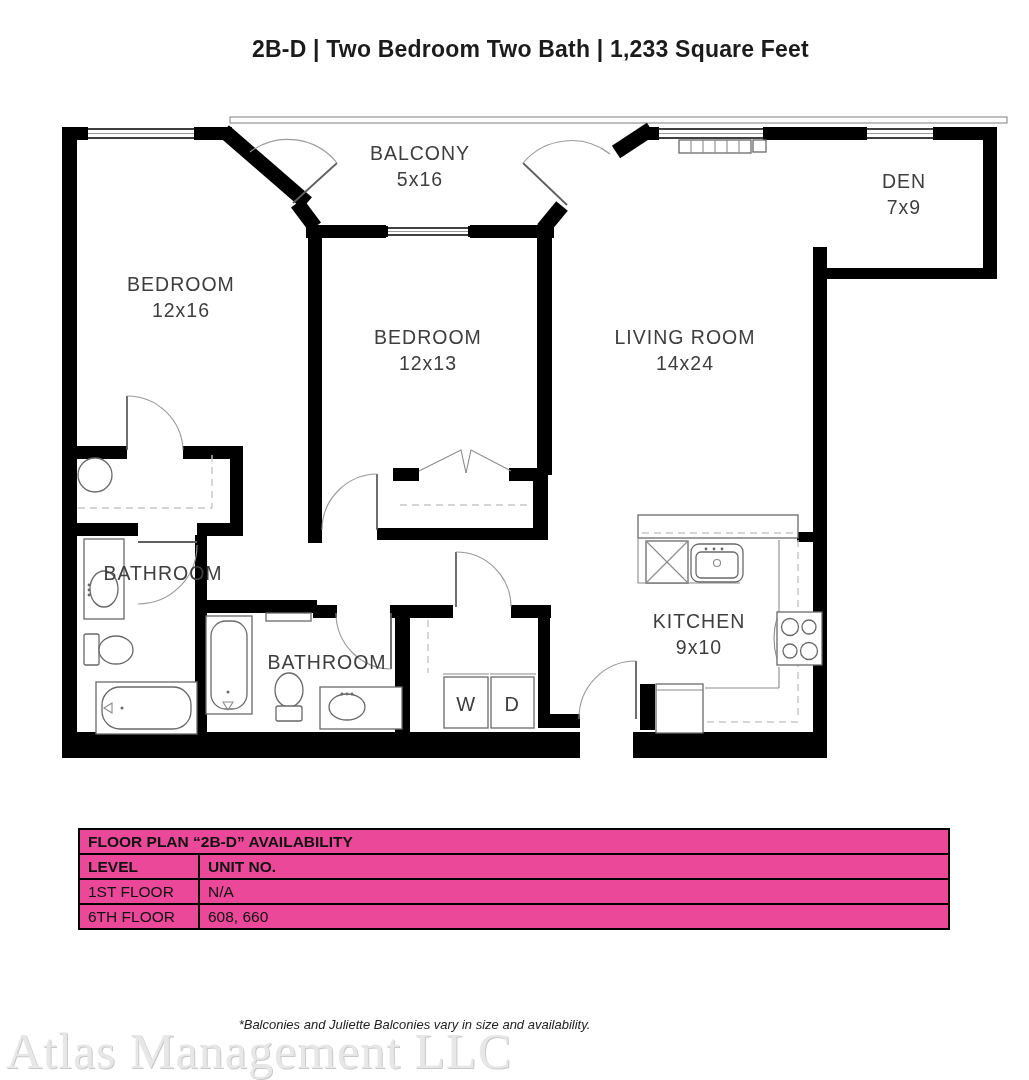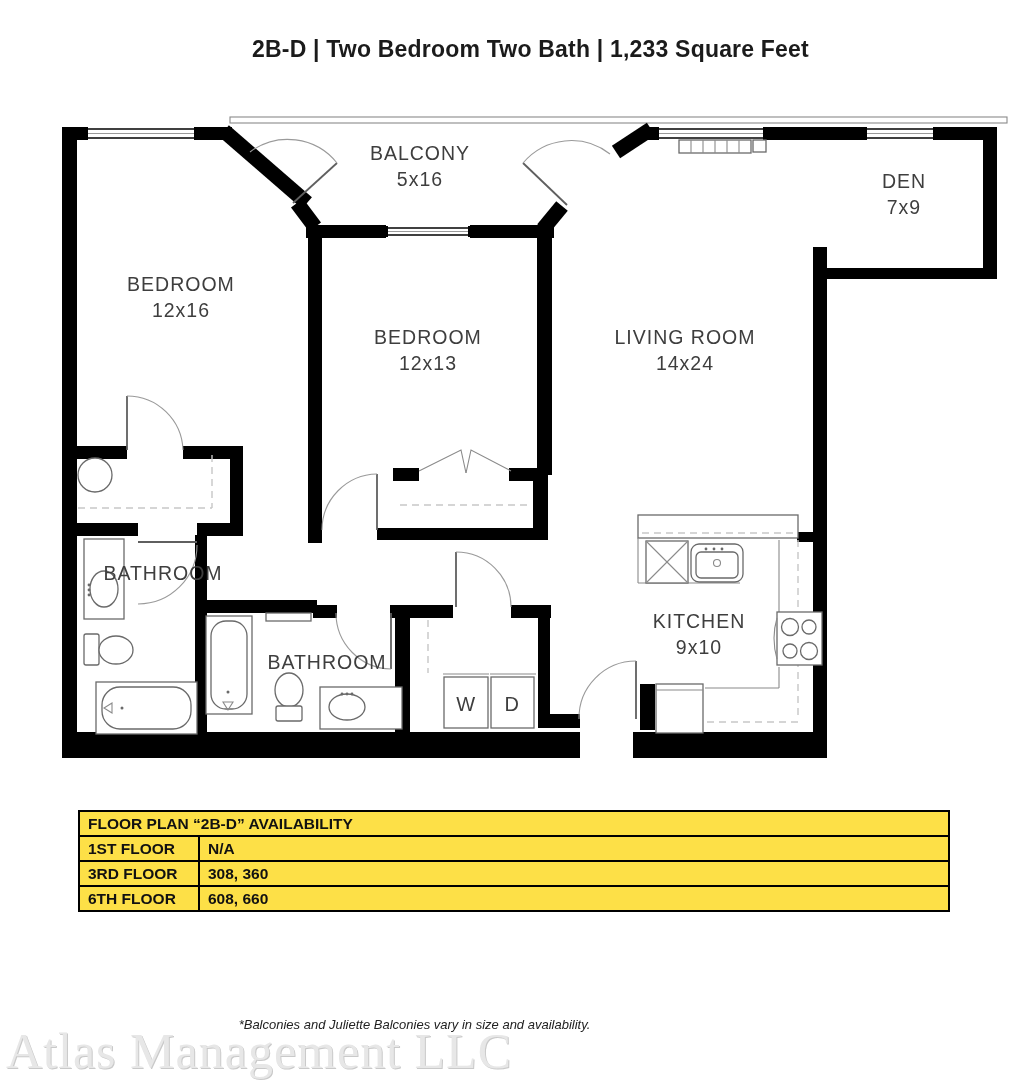--- a/index.html
+++ b/index.html
@@ -9,29 +9,29 @@
   }
   .page-title{
     position:absolute;top:36px;left:0;width:1029px;text-align:center;
     font-size:23px;font-weight:bold;letter-spacing:.2px;color:#1b1b1b;margin:0;padding-left:16px;
   }
   svg.plan{position:absolute;left:0;top:0;width:1029px;height:1080px;}
   svg text{font-family:"Liberation Sans",sans-serif;fill:#3e3e3e;}
   text.room{font-size:19.5px;letter-spacing:1px;text-anchor:middle;}
   text.wd{font-size:20px;letter-spacing:.5px;text-anchor:middle;}
   .avail-table{
-    position:absolute;left:78px;top:810px;width:870px;border-collapse:collapse;
-    font-size:15.5px;color:#111;background:#fde047;table-layout:fixed;
+    position:absolute;left:78px;top:828px;width:870px;border-collapse:collapse;
+    font-size:15.5px;color:#111;background:#ec4899;table-layout:fixed;
   }
   .avail-table td,.avail-table th{
     border:2px solid #000;height:23px;padding:0 0 0 8px;text-align:left;
     vertical-align:middle;white-space:nowrap;overflow:hidden;
   }
   .avail-table th{font-weight:bold;}
-  .avail-table td{font-weight:bold;margin-left:8px;}
+  .avail-table td{font-weight:normal;margin-left:8px;}
   .footnote{
     position:absolute;top:1017px;left:0;width:829px;text-align:center;
     font-size:13px;font-style:italic;color:#222;z-index:3;
   }
   .watermark{
     position:absolute;top:1022px;left:6px;z-index:1;
     font-family:"Liberation Serif",serif;font-size:50px;color:#e7e7e7;
     text-shadow:1px 1px 0 #c9c9c9;white-space:nowrap;letter-spacing:1px;
   }
   .wall{fill:#000;}
@@ -303,26 +303,26 @@
 <table class="avail-table">
   <colgroup>
       <col style="width:120px">
       <col style="width:750px">
     </colgroup>
   <tbody>
       <tr>
     <th colspan="2">FLOOR PLAN “2B-D” AVAILABILITY</th>
   </tr>
   <tr>
+    <th>LEVEL</th>
+    <th>UNIT NO.</th>
+  </tr>
+  <tr>
     <td>1ST FLOOR</td>
     <td>N/A</td>
-  </tr>
-  <tr>
-    <td>3RD FLOOR</td>
-    <td>308, 360</td>
   </tr>
   <tr>
     <td>6TH FLOOR</td>
     <td>608, 660</td>
   </tr>
 </tbody>
   </table>
 
 <div class="footnote">*Balconies and Juliette Balconies vary in size and availability.</div>
 

